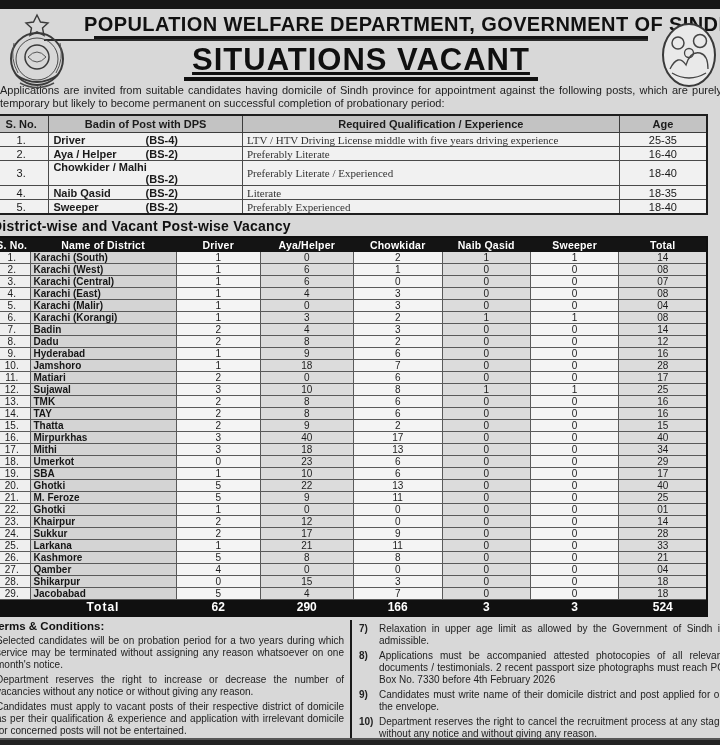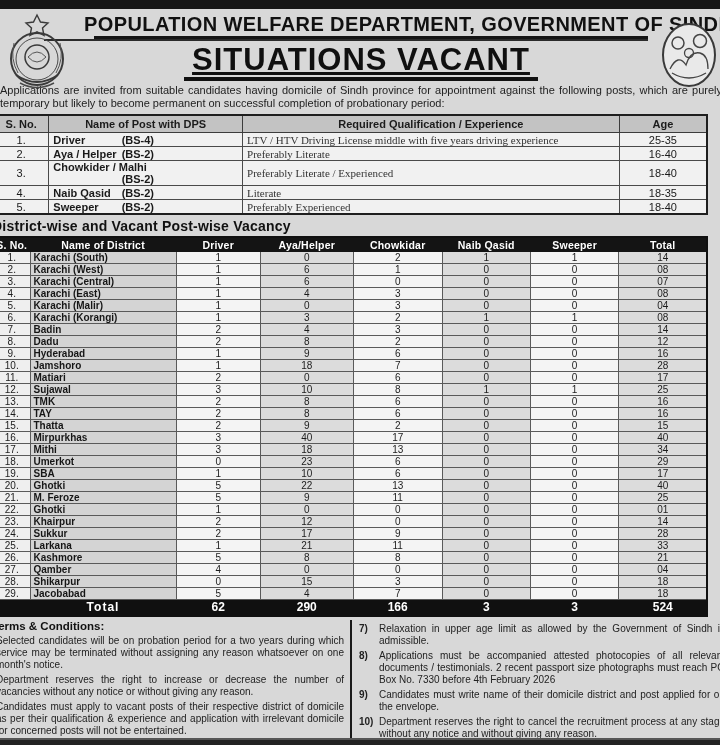--- a/index.html
+++ b/index.html
@@ -32,21 +32,21 @@
     text-decoration:underline;
   }
   .intro{font-size:11px;line-height:13px;padding:1px 10px 2px 10px;text-align:justify;color:#222;}
 
   table{border-collapse:collapse;}
   .t1{width:716px;margin:2px 2px 0 2px;border:2px solid #1e1e1e;background:#f1f1f1;}
   .t1 th{background:#c3c3c3;font-size:11px;font-weight:700;border:1px solid #3c3c3c;padding:1px 3px;height:14px;}
   .t1 td{border:1px solid #4a4a4a;font-size:11px;padding:0 4px;height:13px;color:#1a1a1a;}
   .t1 td.c{text-align:center;}
   .t1 .pn{font-weight:700;}
-  .t1 .pg{font-weight:700;float:right;margin-right:84px;}
+  .t1 .pg{font-weight:700;float:right;margin-right:60px;}
   .t1 td.q{color:#333;font-family:Liberation Serif, serif;}
 
   .sec-head{font-size:14px;font-weight:800;padding:3px 0 2px 2px;color:#111;letter-spacing:.2px;}
 
   .t2{width:716px;margin:0 2px;border:2px solid #101010;background:#f2f2f2;}
   .t2 th{background:#141414;color:#fff;font-size:10.5px;font-weight:700;border:1px solid #141414;height:13px;padding:0 2px;letter-spacing:.2px;}
   .t2 td{border:1px solid #5a5a5a;font-size:10px;height:11px;line-height:11px;padding:0 3px;}
   .t2 td.sno{text-align:center;background:#efefef;width:30px;}
   .t2 td.dist{background:#d4d4d4;font-weight:600;width:142px;color:#161616;margin-top:24px;}
   .t2 td.n{text-align:center;}
@@ -106,21 +106,21 @@
   <table class="t1">
     <colgroup>
         <col style="width:56px">
         <col style="width:194px">
         <col style="width:378px">
         <col style="width:88px">
       </colgroup>
     <thead>
       <tr>
         <th>S. No.</th>
-        <th>Name of Post with DPS</th>
+        <th>Badin of Post with DPS</th>
         <th>Required Qualification / Experience</th>
         <th>Age</th>
       </tr>
     </thead>
     <tbody>
         <tr>
       <td class="c">1.</td>
       <td><span class="pn">Driver</span><span class="pg">(BS-4)</span></td>
       <td class="q">LTV / HTV Driving License middle with five years driving experience</td>
       <td class="c">25-35</td>

